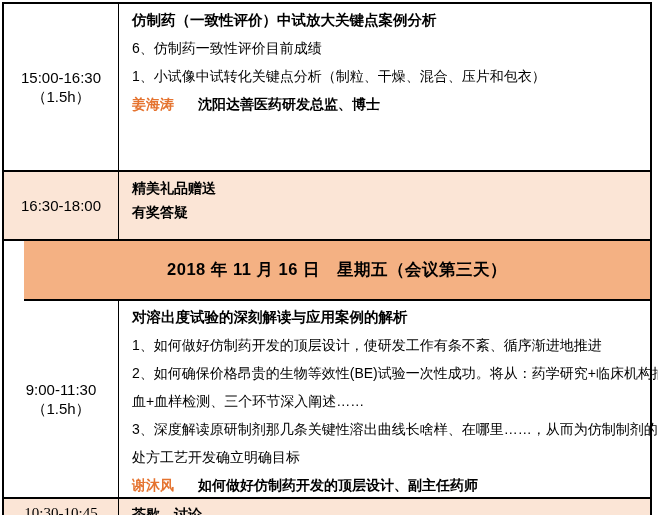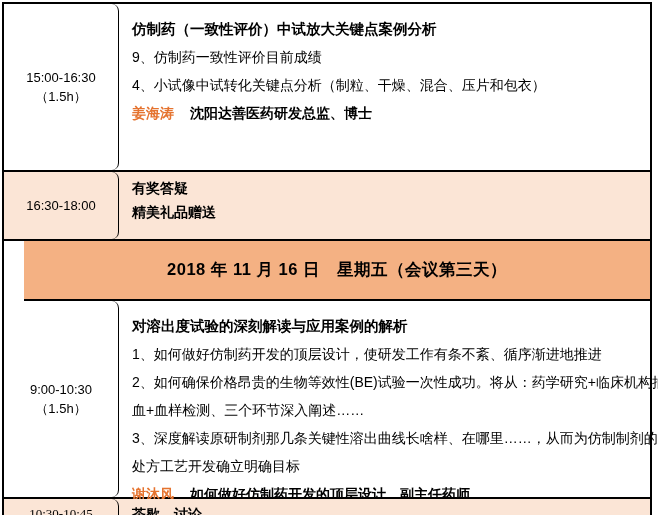--- a/index.html
+++ b/index.html
@@ -28,28 +28,27 @@
   }
   .row.last { border-bottom: 0; flex: 1 1 auto; font-family: Liberation Serif, serif; }
   .time-cell {
     width: 115px;
     flex: 0 0 115px;
     border-right: 1.5px solid var(--border, #000000);
     display: flex;
     flex-direction: column;
     align-items: center;
     justify-content: center;
-    font-size: 13px;
+    font-size: 15px;
     line-height: 19px;
     text-align: center;
-    border-radius: 7px;
   }
   .content-cell {
     flex: 1 1 auto;
-    padding: 11px 10px 0 13px;
+    padding: 2px 10px 0 13px;
     font-size: 14px;
   }
   .line { line-height: 28px; white-space: nowrap; }
   .line.title { font-weight: bold; font-size: 14.5px; }
   .row-simple .content-cell { padding-top: 4px; }
   .row-simple .line { line-height: 24px; font-weight: bold; }
   .peach { background: var(--peach-bg, #FBE5D6); }
   .day-header {
     background: var(--header-bg, #F4B183);
     display: flex;
@@ -60,61 +59,61 @@
     margin-left: 20px;
   }
   .day-header .day-text {
     font-weight: bold;
     font-size: 16.5px;
     letter-spacing: 0.5px;
   }
   .speaker-line { line-height: 28px; font-weight: bold; white-space: nowrap; }
   .speaker-name {
     color: var(--speaker-orange, #E5732F);
-    margin-right: 16px;
+    margin-right: 24px;
   }
   .bold { font-weight: bold; text-align: center; }
 </style>
 </head>
 <body>
 
 <div class="agenda-table">
 
   <div class="row" style="height:168px">
     <div class="time-cell">
       <div>15:00-16:30</div>
       <div>（1.5h）</div>
     </div>
     <div class="content-cell">
       <div class="line title">仿制药（一致性评价）中试放大关键点案例分析</div>
-      <div class="line">9、仿制药一致性评价目前成绩</div>
-      <div class="line">4、小试像中试转化关键点分析（制粒、干燥、混合、压片和包衣）</div>
+      <div class="line">6、仿制药一致性评价目前成绩</div>
+      <div class="line">1、小试像中试转化关键点分析（制粒、干燥、混合、压片和包衣）</div>
       <div class="speaker-line">
         <span class="speaker-name">姜海涛</span><span class="speaker-title bold">沈阳达善医药研发总监、博士</span>
       </div>
     </div>
   </div>
 
   <div class="row row-simple peach" style="height:69px">
     <div class="time-cell">
       <div>16:30-18:00</div>
     </div>
     <div class="content-cell">
+      <div class="line">精美礼品赠送</div>
       <div class="line">有奖答疑</div>
-      <div class="line">精美礼品赠送</div>
     </div>
   </div>
 
   <div class="day-header" style="height:60px">
     <div class="day-text">2018 年 11 月 16 日　星期五（会议第三天）</div>
   </div>
 
   <div class="row" style="height:198px">
     <div class="time-cell">
-      <div>9:00-10:30</div>
+      <div>9:00-11:30</div>
       <div>（1.5h）</div>
     </div>
     <div class="content-cell">
       <div class="line title">对溶出度试验的深刻解读与应用案例的解析</div>
       <div class="line">1、如何做好仿制药开发的顶层设计，使研发工作有条不紊、循序渐进地推进</div>
       <div class="line">2、如何确保价格昂贵的生物等效性(BE)试验一次性成功。将从：药学研究+临床机构抽</div>
       <div class="line">血+血样检测、三个环节深入阐述……</div>
       <div class="line">3、深度解读原研制剂那几条关键性溶出曲线长啥样、在哪里……，从而为仿制制剂的</div>
       <div class="line">处方工艺开发确立明确目标</div>
       <div class="speaker-line">

